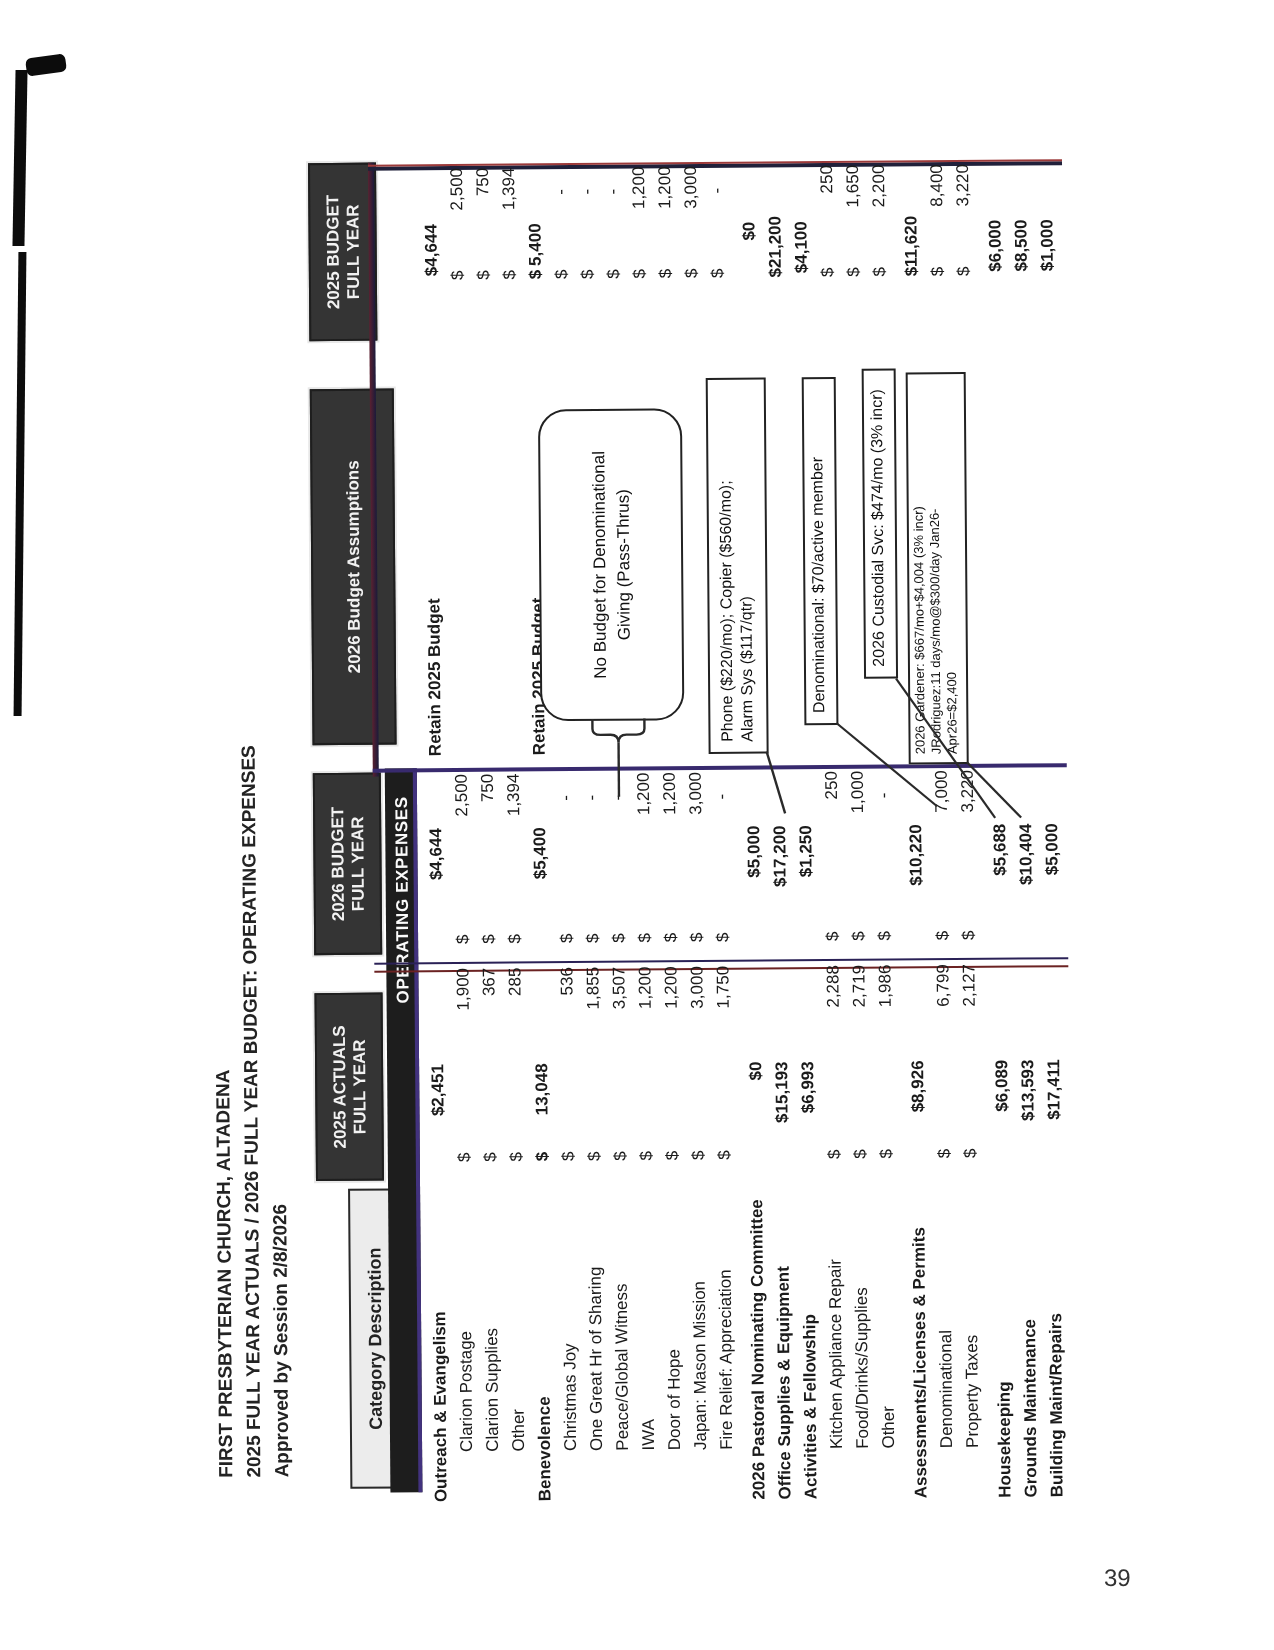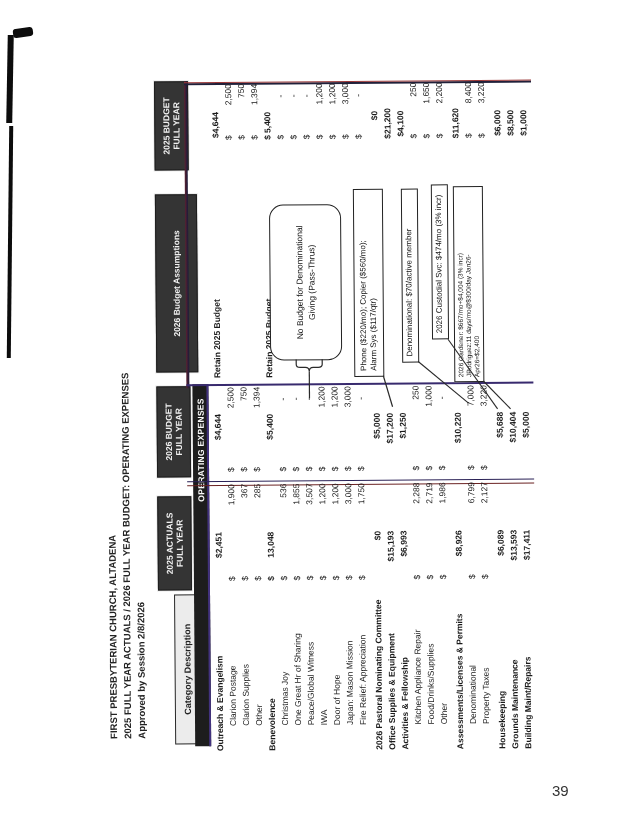--- a/index.html
+++ b/index.html
@@ -50,21 +50,21 @@
   .bubble{left:395px;top:168px;width:156px;height:72px;border-radius:14px;
           display:flex;flex-direction:column;align-items:center;justify-content:center;
           text-align:center;font-size:8.5px;line-height:12px;}
   .phonebox{left:378px;top:252px;width:188px;height:30px;padding:4px 5px;}
   .denombox{left:392px;top:300px;width:174px;height:17px;line-height:14px;padding:0 5px;}
   .custbox{left:415px;top:330px;width:155px;height:17px;line-height:14px;padding:0 5px;}
   .gardbox{left:372px;top:352px;width:196px;height:30px;font-size:6.5px;line-height:8.2px;
            padding:2px 4px;}
   .ptr{position:absolute;left:0;top:0;pointer-events:none;}
   .artifact{position:absolute;background:#0c0c0c;}
-  .pagenum{position:absolute;left:552px;top:782px;font-size:15px;color:#333;}
+  .pagenum{position:absolute;left:552px;top:782px;font-size:12px;color:#333;}
 </style>
 </head>
 <body>
 
 <div class="page">
 
   <div class="artifact" style="left:7px;top:35px;width:6px;height:88px;transform:rotate(1deg);"></div>
   <div class="artifact" style="left:8px;top:126px;width:4px;height:232px;transform:rotate(.6deg);"></div>
   <div class="artifact" style="left:13px;top:28px;width:20px;height:9px;border-radius:3px;transform:rotate(-8deg);"></div>
 

